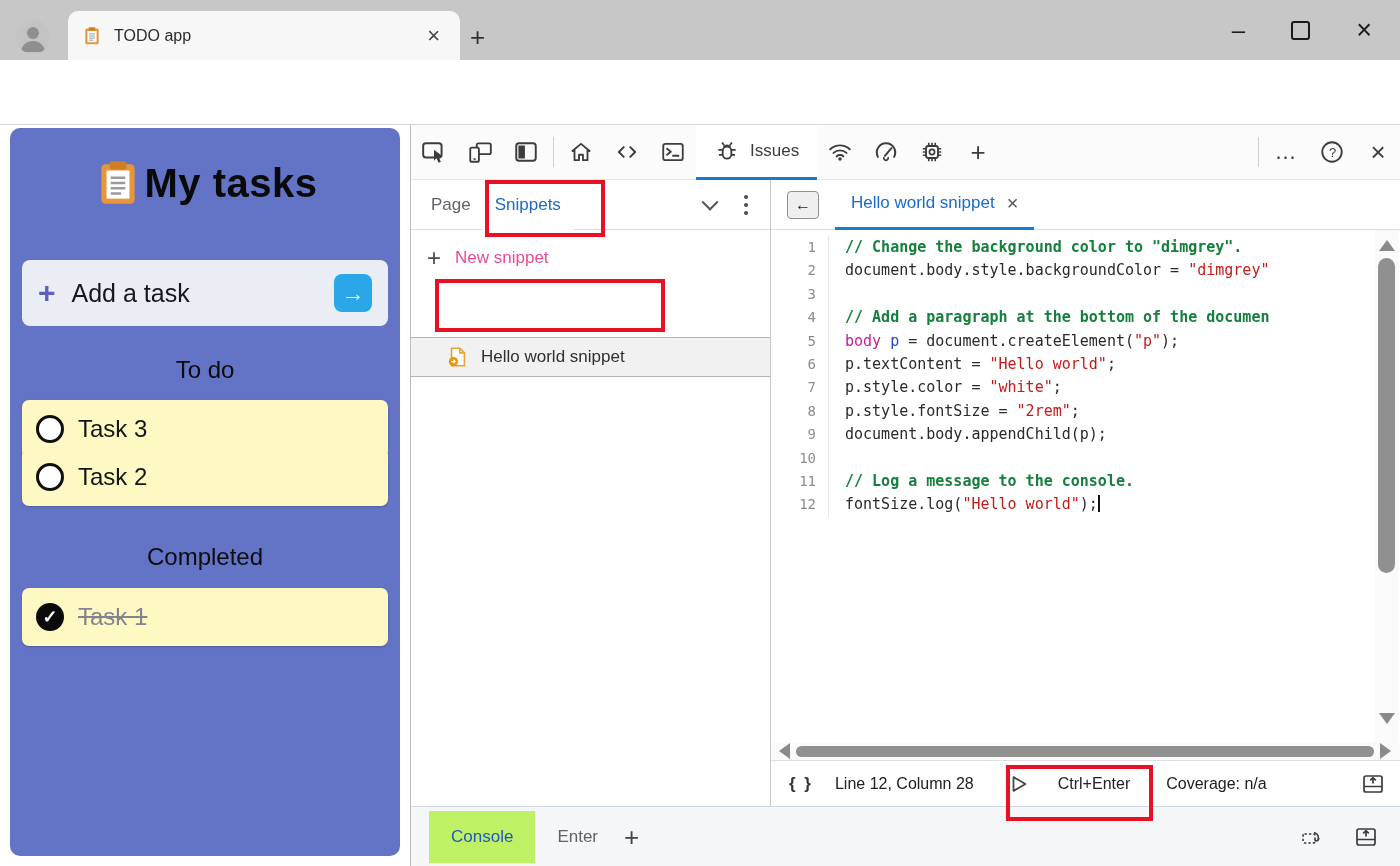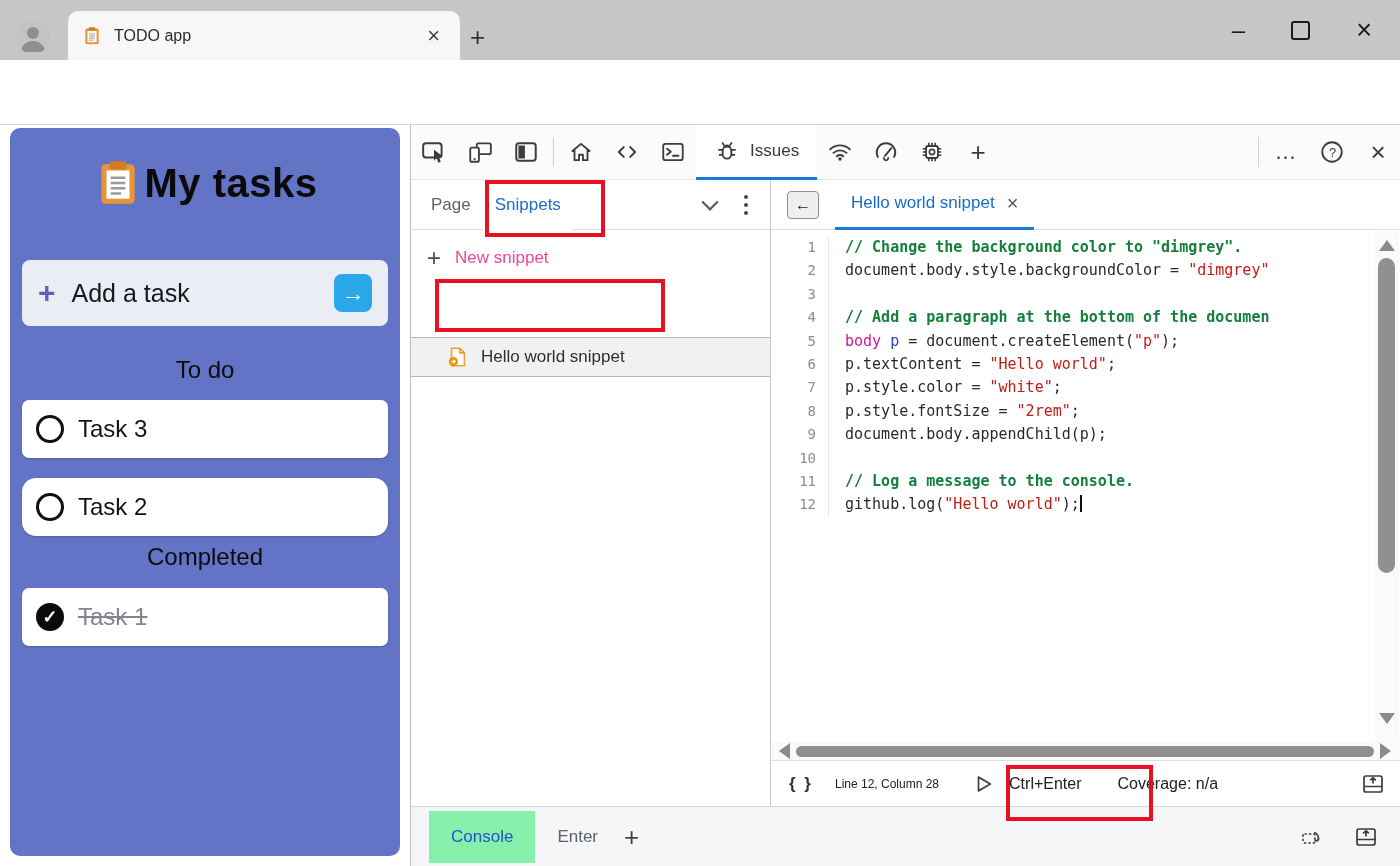--- a/index.html
+++ b/index.html
@@ -38,21 +38,21 @@
   .todo-card{left:10px;top:3px;width:390px;height:728px;background:#6373c5;border-radius:10px;}
   .todo-header{left:0;top:30px;width:100%;display:flex;align-items:center;justify-content:center;gap:2px;}
   .todo-title{font-size:40px;font-weight:700;color:#0a0a0a;letter-spacing:.5px;}
   .addtask{left:12px;top:132px;width:366px;height:66px;background:#ebedf4;border-radius:8px;
            display:flex;align-items:center;padding:0 16px;box-sizing:border-box;}
   .addtask-plus{font-size:30px;font-weight:700;color:#5b5fc1;margin-right:16px;line-height:1;}
   .addtask-label{font-size:25px;color:#17171f;flex:1;}
   .addtask-go{width:38px;height:38px;background:#29a7e9;border-radius:8px;display:flex;align-items:center;justify-content:center;}
   .addtask-go span{color:#fff;font-size:23px;font-weight:700;line-height:1;}
   .sec-head{left:0;width:100%;text-align:center;font-size:24px;color:#0c0c0c;}
-  .task{left:12px;width:366px;height:58px;background:#ffffff;border-radius:7px;
+  .task{left:12px;width:366px;height:58px;background:#fef9c3;border-radius:7px;
         display:flex;align-items:center;padding:0 14px;box-sizing:border-box;box-shadow:0 1px 2px rgba(0,0,0,.18);}
   .task-circle{width:28px;height:28px;border-radius:50%;border:3.5px solid #101010;background:#fff;box-sizing:border-box;margin-right:14px;flex:none;}
   .task-circle.done{background:#0b0b0b;border-color:#0b0b0b;display:flex;align-items:center;justify-content:center;}
   .task-circle.done span{color:#fff;font-size:18px;font-weight:700;}
   .task-label{font-size:24px;color:#141414;}
   .task-label.done{color:#84848e;text-decoration:line-through;}
 
   
   .devtools{left:410px;top:125px;width:990px;height:741px;background:#fff;border-left:1px solid #bdbdbd;box-sizing:border-box;}
   .dt-toolbar{left:0;top:0;width:990px;height:55px;background:#fbfbfb;border-bottom:1px solid #e7e7e7;box-sizing:border-box;
@@ -108,29 +108,29 @@
   .tri-up{width:0;height:0;border-left:8px solid transparent;border-right:8px solid transparent;border-bottom:11px solid #8a8a8a;left:4px;top:10px;}
   .tri-down{width:0;height:0;border-left:8px solid transparent;border-right:8px solid transparent;border-top:11px solid #8a8a8a;left:4px;top:483px;}
   .hscroll{left:0;top:562px;width:630px;height:18px;background:#fafafa;display:flex;align-items:center;}
   .tri-left{width:0;height:0;border-top:8px solid transparent;border-bottom:8px solid transparent;border-right:11px solid #8a8a8a;margin-left:8px;}
   .tri-right{width:0;height:0;border-top:8px solid transparent;border-bottom:8px solid transparent;border-left:11px solid #8a8a8a;margin-right:10px;}
   .hthumb{height:11px;background:#909090;border-radius:6px;flex:1;margin:0 6px;}
 
   .statusbar{left:0;top:580px;width:630px;height:46px;border-top:1px solid #e0e0e0;box-sizing:border-box;
              display:flex;align-items:center;background:#fff;}
   .sb-brace{font-size:17px;font-weight:700;color:#333;margin:0 22px 0 18px;letter-spacing:2px;}
-  .sb-pos{font-size:12px;color:#202124;}
-  .sb-run{display:flex;align-items:center;gap:14px;margin-left:34px;}
+  .sb-pos{font-size:16px;color:#202124;}
+  .sb-run{display:flex;align-items:center;gap:28px;margin-left:34px;}
   .sb-run .lbl{font-size:16px;color:#202124;}
   .sb-cov{font-size:16px;color:#202124;margin-left:36px;}
 
   
   .drawer{left:0;top:681px;width:990px;height:60px;background:#f5f6f7;border-top:1px solid #ccd9e5;box-sizing:border-box;
           display:flex;align-items:center;}
-  .drawer-tab-active{height:52px;background:#86efac;display:flex;align-items:center;padding:0 22px;margin-left:18px;}
+  .drawer-tab-active{height:52px;background:#bef264;display:flex;align-items:center;padding:0 22px;margin-left:18px;}
   .drawer-tab-active .lbl{font-size:17px;color:#2156c9;}
   .drawer-tab{font-size:17px;color:#5f6368;padding:0 22px;}
   .drawer-plus{font-size:26px;color:#444;margin-left:4px;line-height:1;}
   .drawer-icons{margin-left:auto;display:flex;align-items:center;gap:28px;padding-right:22px;color:#3c3c3c;}
 
   
   .redbox{position:absolute;border:4px solid #e81123;pointer-events:none;z-index:60;background:transparent;}
 </style>
 </head>
 <body>
@@ -204,21 +204,21 @@
           <span>→</span>
         </span>
       </div>
 
       <div class="abs sec-head" style="top:228px;">To do</div>
 
       <div class="abs task" style="top:272px;">
         <span class="task-circle"></span>
         <span class="task-label">Task 3</span>
       </div>
-      <div class="abs task" style="top:350px;border-radius:14px;">
+      <div class="abs task" style="top:320px;">
         <span class="task-circle"></span>
         <span class="task-label">Task 2</span>
       </div>
 
       <div class="abs sec-head" style="top:415px;">Completed</div>
 
       <div class="abs task" style="top:460px;">
         <span class="task-circle done">
             <span>✓</span>
           </span>
@@ -350,21 +350,21 @@
             <div class="code-line"><span class="gutter">2</span><span class="ctext"><span class="tok-plain">document.body.style.backgroundColor = </span><span class="tok-string">"dimgrey"</span></span></div>
             <div class="code-line"><span class="gutter">3</span><span class="ctext"></span></div>
             <div class="code-line"><span class="gutter">4</span><span class="ctext"><span class="tok-comment">// Add a paragraph at the bottom of the documen</span></span></div>
             <div class="code-line"><span class="gutter">5</span><span class="ctext"><span class="tok-keyword">body</span><span class="tok-plain"> </span><span class="tok-def">p</span><span class="tok-plain"> = document.createElement(</span><span class="tok-string">"p"</span><span class="tok-plain">);</span></span></div>
             <div class="code-line"><span class="gutter">6</span><span class="ctext"><span class="tok-plain">p.textContent = </span><span class="tok-string">"Hello world"</span><span class="tok-plain">;</span></span></div>
             <div class="code-line"><span class="gutter">7</span><span class="ctext"><span class="tok-plain">p.style.color = </span><span class="tok-string">"white"</span><span class="tok-plain">;</span></span></div>
             <div class="code-line"><span class="gutter">8</span><span class="ctext"><span class="tok-plain">p.style.fontSize = </span><span class="tok-string">"2rem"</span><span class="tok-plain">;</span></span></div>
             <div class="code-line"><span class="gutter">9</span><span class="ctext"><span class="tok-plain">document.body.appendChild(p);</span></span></div>
             <div class="code-line"><span class="gutter">10</span><span class="ctext"></span></div>
             <div class="code-line"><span class="gutter">11</span><span class="ctext"><span class="tok-comment">// Log a message to the console.</span></span></div>
-            <div class="code-line"><span class="gutter">12</span><span class="ctext"><span class="tok-plain">github.log(</span><span class="tok-string">"Hello world"</span><span class="tok-plain">);</span><span class="caret"></span></span></div>
+            <div class="code-line"><span class="gutter">12</span><span class="ctext"><span class="tok-plain">fontSize.log(</span><span class="tok-string">"Hello world"</span><span class="tok-plain">);</span><span class="caret"></span></span></div>
           </div>
       </div>
 
       <div class="abs vscroll">
         <span class="abs tri-up"></span>
         <span class="abs vthumb"></span>
         <span class="abs tri-down"></span>
       </div>
       <div class="abs hscroll">
         <span class="tri-left"></span>

